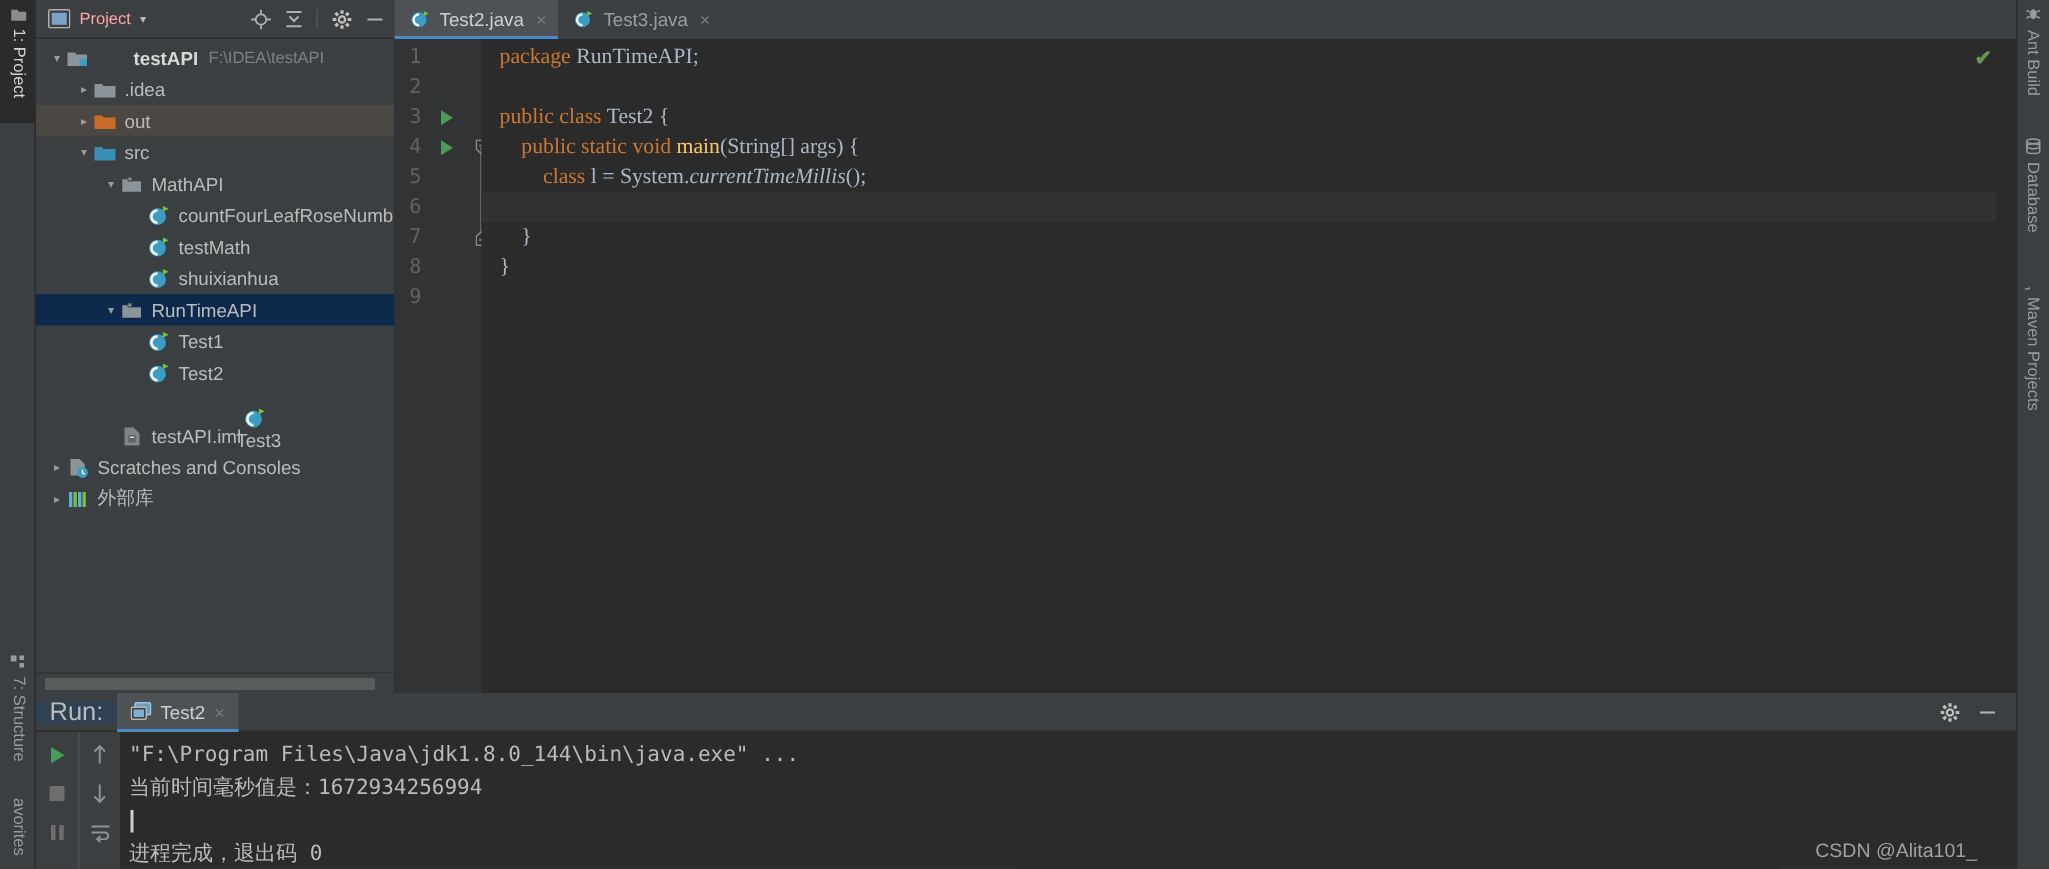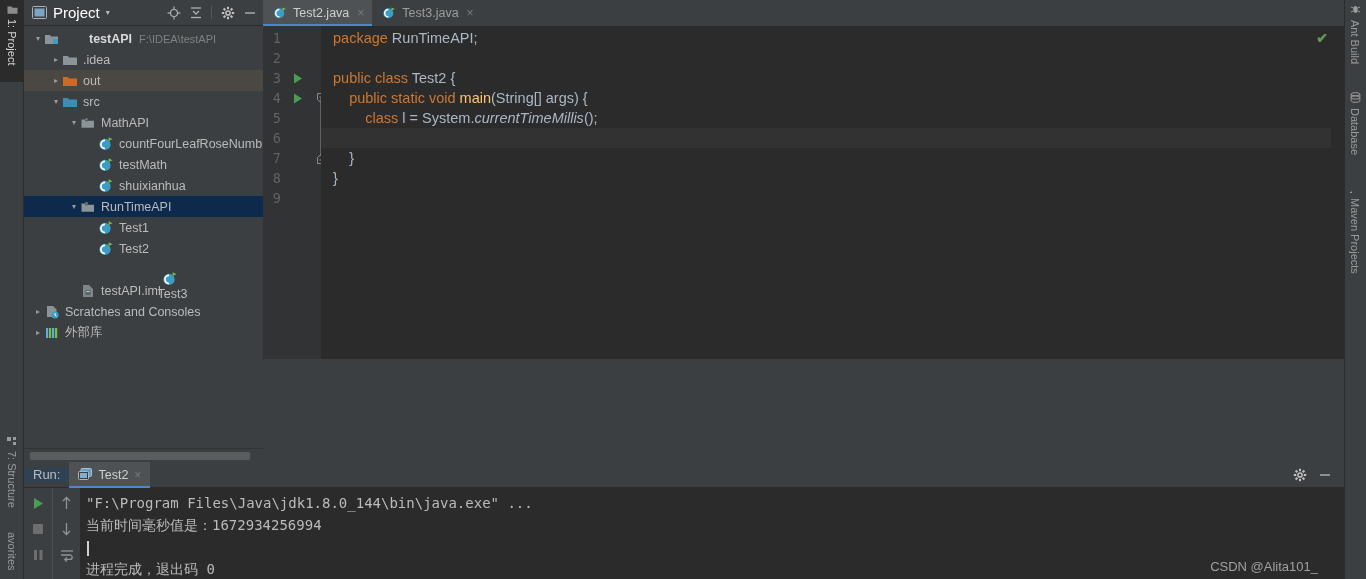--- a/index.html
+++ b/index.html
@@ -44,21 +44,21 @@
   
   .project-panel {
     position:absolute; left:24px; top:0; width:239px; height:462px;
     background:#3c3f41; display:flex; flex-direction:column;
   }
   .pp-header {
     height:26px; display:flex; align-items:center;
     padding:0 4px 0 8px; background:#3c3f41;
     border-bottom:1px solid #2b2b2b;
   }
-  .pp-title { font-size:15px; color:#ffffff; margin-left:6px; }
+  .pp-title { font-size:11px; color:#fca5a5; margin-left:6px; }
   .pp-caret { margin-left:6px; font-size:8px; color:#bbb; }
   .pp-tools { margin-left:auto; display:flex; align-items:center; gap:3px; }
   .pp-tool { width:19px; height:19px; display:flex; align-items:center; justify-content:center; cursor:default; }
   .pp-sep { width:1px; height:13px; background:#555; margin:0 3px; }
 
   .pp-tree {
     flex:1; overflow:hidden; background:#3c3f41;
     padding-top:2px; position:relative;
   }
   .trow {
@@ -72,21 +72,21 @@
   .ticon { width:16px; height:16px; margin-right:5px; flex:0 0 16px; display:flex; align-items:center; justify-content:center; }
   .tlabel { color:#bbbbbb; }
   .tlabel.bold { font-weight:bold; color:#d8d8d8;margin-left:24px; }
   .tpath { color:#808080; margin-left:7px; font-size:11px; }
 
   .pp-hscroll { height:14px; background:#3c3f41; position:relative; border-top:1px solid #313335; }
   .pp-hscroll .thumb { position:absolute; left:6px; top:3px; width:220px; height:8px; background:#5a5d5e; border-radius:1px; }
 
   
   .editor-area {
-    position:absolute; left:263px; top:0; width:1081px; height:359px;
+    position:absolute; left:263px; top:0; width:1081px; height:462px;
     background:#2b2b2b; display:flex; flex-direction:column;
   }
   .tabbar { height:26px; background:#3c3f41; display:flex; align-items:flex-end; }
   .etab {
     height:26px; display:flex; align-items:center; gap:6px;
     padding:0 8px 0 10px; font-size:12.5px; color:#9d9d9d;
     cursor:default; position:relative; background:#3c3f41;
   }
   .etab.active { background:#4e5254; color:#cfcfcf; }
   .etab.active::after {
@@ -112,21 +112,21 @@
   .foldmark {
     position:absolute; left:52px; width:12px; height:20px;
     display:flex; align-items:center; justify-content:center;
   }
   .foldline {
     position:absolute; left:57px; width:1px; background:#606366;
   }
   .codecol { flex:1; position:relative; background:#2b2b2b; padding-top:2px; overflow:hidden; }
   .cline {
     height:20px; line-height:20px;
-    font-family:Liberation Sans, sans-serif; font-size:14.5px;
+    font-family:Liberation Serif, serif; font-size:14.5px;
     white-space:pre; padding-left:12px; color:#a9b7c6;
   }
   .kw { color:#cc7832; }
   .meth { color:#ffc66d; }
   .str { color:#6a8759; }
   .ital { font-style:italic; color:#a9b7c6; }
   .stat { font-style:italic; color:#9876aa; }
   .plain { color:#a9b7c6; }
   .caret-line { position:absolute; left:0; right:0; height:20px; background:#323232; }
 
@@ -135,21 +135,21 @@
 
   
   .run-panel {
     position:absolute; left:24px; top:462px; width:1320px; height:117px;
     background:#3c3f41; display:flex; flex-direction:column;
   }
   .run-header {
     height:26px; display:flex; align-items:center; background:#3c3f41;
     border-bottom:1px solid #2b2b2b;
   }
-  .run-label { padding:0 9px; font-size:13px; color:#bbbbbb; height:14px; display:flex; align-items:center; background:#2f4254; }
+  .run-label { padding:0 9px; font-size:17px; color:#bbbbbb; height:14px; display:flex; align-items:center; background:#2f4254; }
   .run-tab {
     display:flex; align-items:center; gap:6px; height:26px;
     padding:0 9px; font-size:12.5px; color:#cfcfcf;
     background:#4e5254; cursor:default; position:relative;
   }
   .run-tab::after { content:""; position:absolute; left:0; right:0; bottom:0; height:2px; background:#4a88c7; }
   .run-tab .x { color:#7a7a7a; font-size:12px; }
   .run-header-right { margin-left:auto; display:flex; align-items:center; gap:6px; padding-right:10px; }
 
   .run-body { flex:1; display:flex; background:#3c3f41; }

